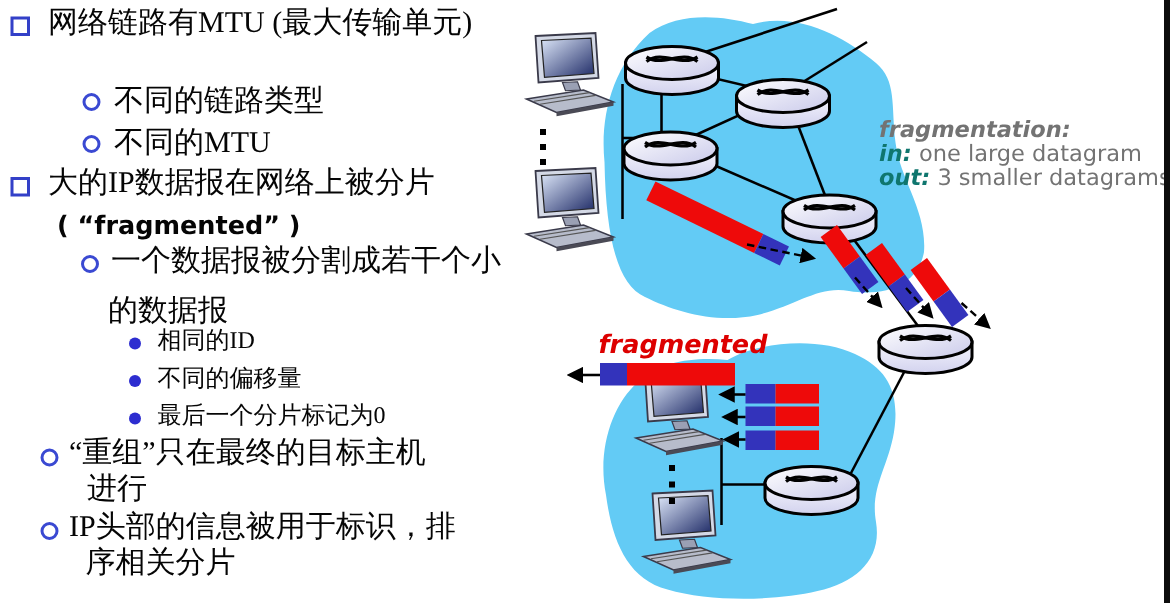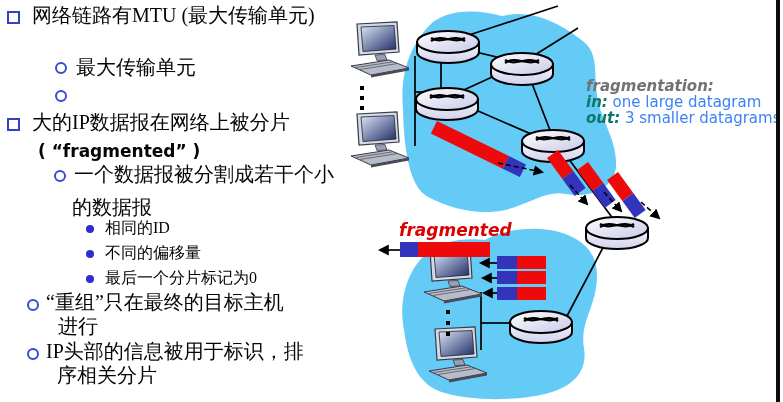--- a/index.html
+++ b/index.html
@@ -11,21 +11,21 @@
   .l3{font-size:16px;}
   .comic{font-family:"DejaVu Sans","Liberation Sans",sans-serif;font-weight:bold;font-size:17px;}
   .mk{position:absolute;z-index:3;}
   .mk-sq{width:9px;height:9px;border:2.5px solid #3340c8;background:#fff;}
   .mk-ci{width:8px;height:8px;border:2.5px solid #3a49d2;border-radius:50%;background:#fff;}
   .mk-dot{width:8px;height:8px;background:#2d2dd0;border-radius:50%;}
   .frag-note{position:absolute;left:586px;top:78px;z-index:3;font-size:15px;line-height:16px;
              font-family:"DejaVu Sans","Liberation Sans",sans-serif;white-space:nowrap;}
   .frag-title{color:#737373;font-style:italic;font-weight:bold;}
   .io-label{color:#0f766e;font-style:italic;font-weight:bold;text-align:right;}
-  .io-text{color:#3b82f6;}
+  .io-text{color:#737373;}
   .reasm{position:absolute;left:399px;top:220px;z-index:3;color:#dd0000;font-style:italic;
          font-weight:bold;font-size:17px;font-family:"DejaVu Sans","Liberation Sans",sans-serif;}
   .right-border{position:absolute;left:776px;top:0;width:4px;height:402px;background:#0d0d0d;z-index:5;}
   .c-red{fill:#ee0a0a;}
   .c-blue{fill:#3333bb;}
   .netline{stroke:#000;stroke-width:1.7;fill:none;}
   .dashline{stroke:#000;stroke-width:1.6;fill:none;stroke-dasharray:5 3;}
 </style>
 </head>
 <body>
@@ -152,22 +152,23 @@
     <g>
       <line class="netline" x1="497" y1="263" x2="481" y2="263" marker-end="url(#ah)"></line>
       <line class="netline" x1="497" y1="278" x2="483" y2="278" marker-end="url(#ah)"></line>
       <line class="netline" x1="497" y1="293" x2="484" y2="293" marker-end="url(#ah)"></line>
     </g>
   </svg>
 
   <span class="mk mk-sq" style="left:7px;top:11px"></span>
   <div class="txt" style="left:32px;top:4px">网络链路有MTU (最大传输单元)</div>
   <span class="mk mk-ci" style="left:55px;top:62px"></span>
-  <div class="txt" style="left:76px;top:56px">最大传输单元</div>
+  <div class="txt" style="left:76px;top:56px">不同的链路类型</div>
   <span class="mk mk-ci" style="left:55px;top:90px"></span>
+  <div class="txt" style="left:76px;top:84px">不同的MTU</div>
   <span class="mk mk-sq" style="left:7px;top:118px"></span>
   <div class="txt" style="left:32px;top:111px">大的IP数据报在网络上被分片</div>
   <div class="txt comic" style="left:38px;top:142px">( “fragmented” )</div>
   <span class="mk mk-ci" style="left:54px;top:170px"></span>
   <div class="txt" style="left:74px;top:163px">一个数据报被分割成若干个小</div>
   <div class="txt" style="left:72px;top:196px">的数据报</div>
   <span class="mk mk-dot" style="left:86px;top:225px"></span>
   <div class="txt l3" style="left:105px;top:219px">相同的ID</div>
   <span class="mk mk-dot" style="left:86px;top:250px"></span>
   <div class="txt l3" style="left:105px;top:244px">不同的偏移量</div>

